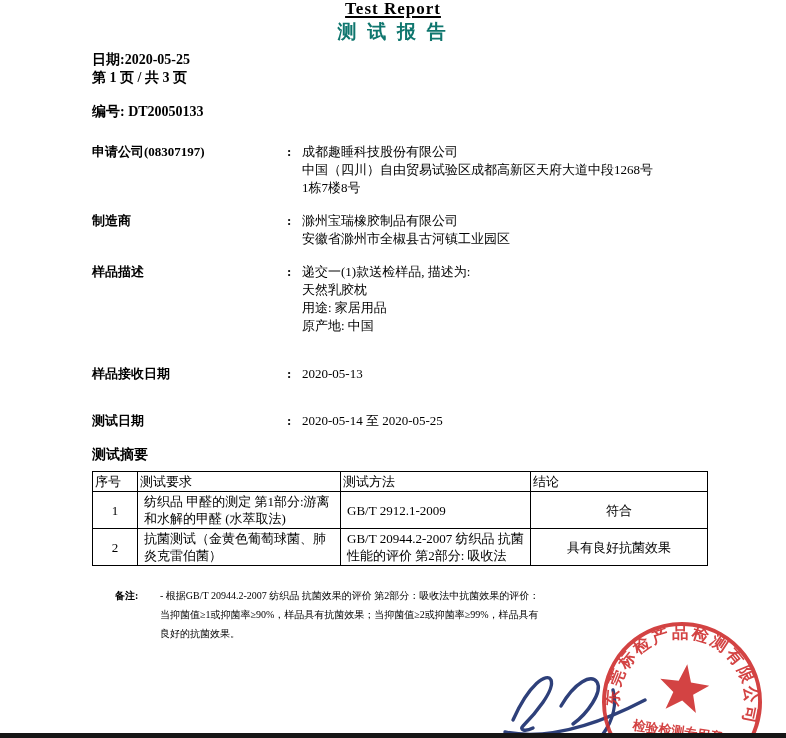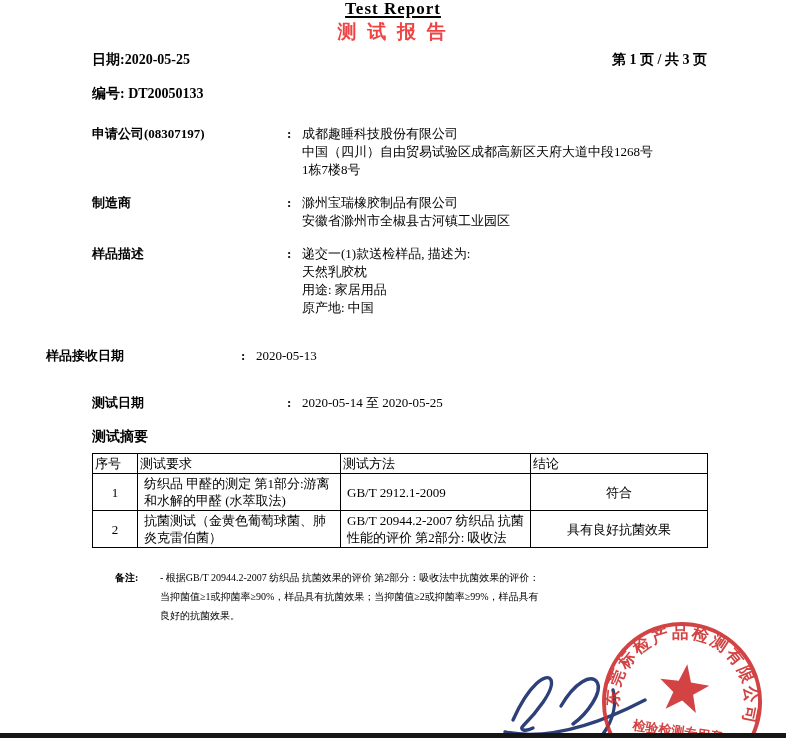--- a/index.html
+++ b/index.html
@@ -14,40 +14,40 @@
     background:#fff; overflow:hidden;
   }
   
   .titles { text-align:center; padding-top:0; }
   .title-en {
     color:#000000; font-size:17px; font-weight:bold; line-height:18px;
     text-decoration:underline; text-decoration-thickness:2px; text-underline-offset:2px;
     letter-spacing:1px;
   }
   .title-zh {
-    color:#ef4444; font-size:19px; font-weight:bold; line-height:22px;
+    color:#0f766e; font-size:19px; font-weight:bold; line-height:22px;
     letter-spacing:3px; margin-top:3px;
   }
   
   .meta-row {
     display:flex; justify-content:space-between; align-items:flex-start;
     margin-top:8px; padding:0 79px 0 92px;
-    font-weight:bold; font-size:14px; line-height:18px;
+    font-weight:bold; font-size:14px; line-height:18px;flex-direction:column;
   }
   .report-no { margin:16px 0 0 92px; font-weight:bold; font-size:14px; line-height:18px; }
   
   .field { display:flex; margin-left:92px; font-size:13px; line-height:18px; }
   .f-label { width:195px; flex:none; font-weight:bold; }
   .f-colon { width:15px; flex:none; font-weight:bold; }
   .f-value { flex:1; }
   .f-value .line { line-height:18px; white-space:nowrap; }
   .mt-block1 { margin-top:22px; }
   .mt-block2 { margin-top:15px; }
   .mt-block3 { margin-top:15px; }
-  .mt-block4 { margin-top:30px;margin-left:46px; }
+  .mt-block4 { margin-top:30px; }
   .mt-block5 { margin-top:29px; }
   
   .summary-heading { margin:16px 0 0 92px; font-size:14px; font-weight:bold; line-height:18px; }
   table.summary {
     border-collapse:collapse; margin:7px 0 0 92px;
     width:615px; table-layout:fixed; font-size:13px;
   }
   table.summary th, table.summary td {
     border:1px solid #000; padding:1px 6px;
     font-weight:normal; vertical-align:middle; line-height:17px;

